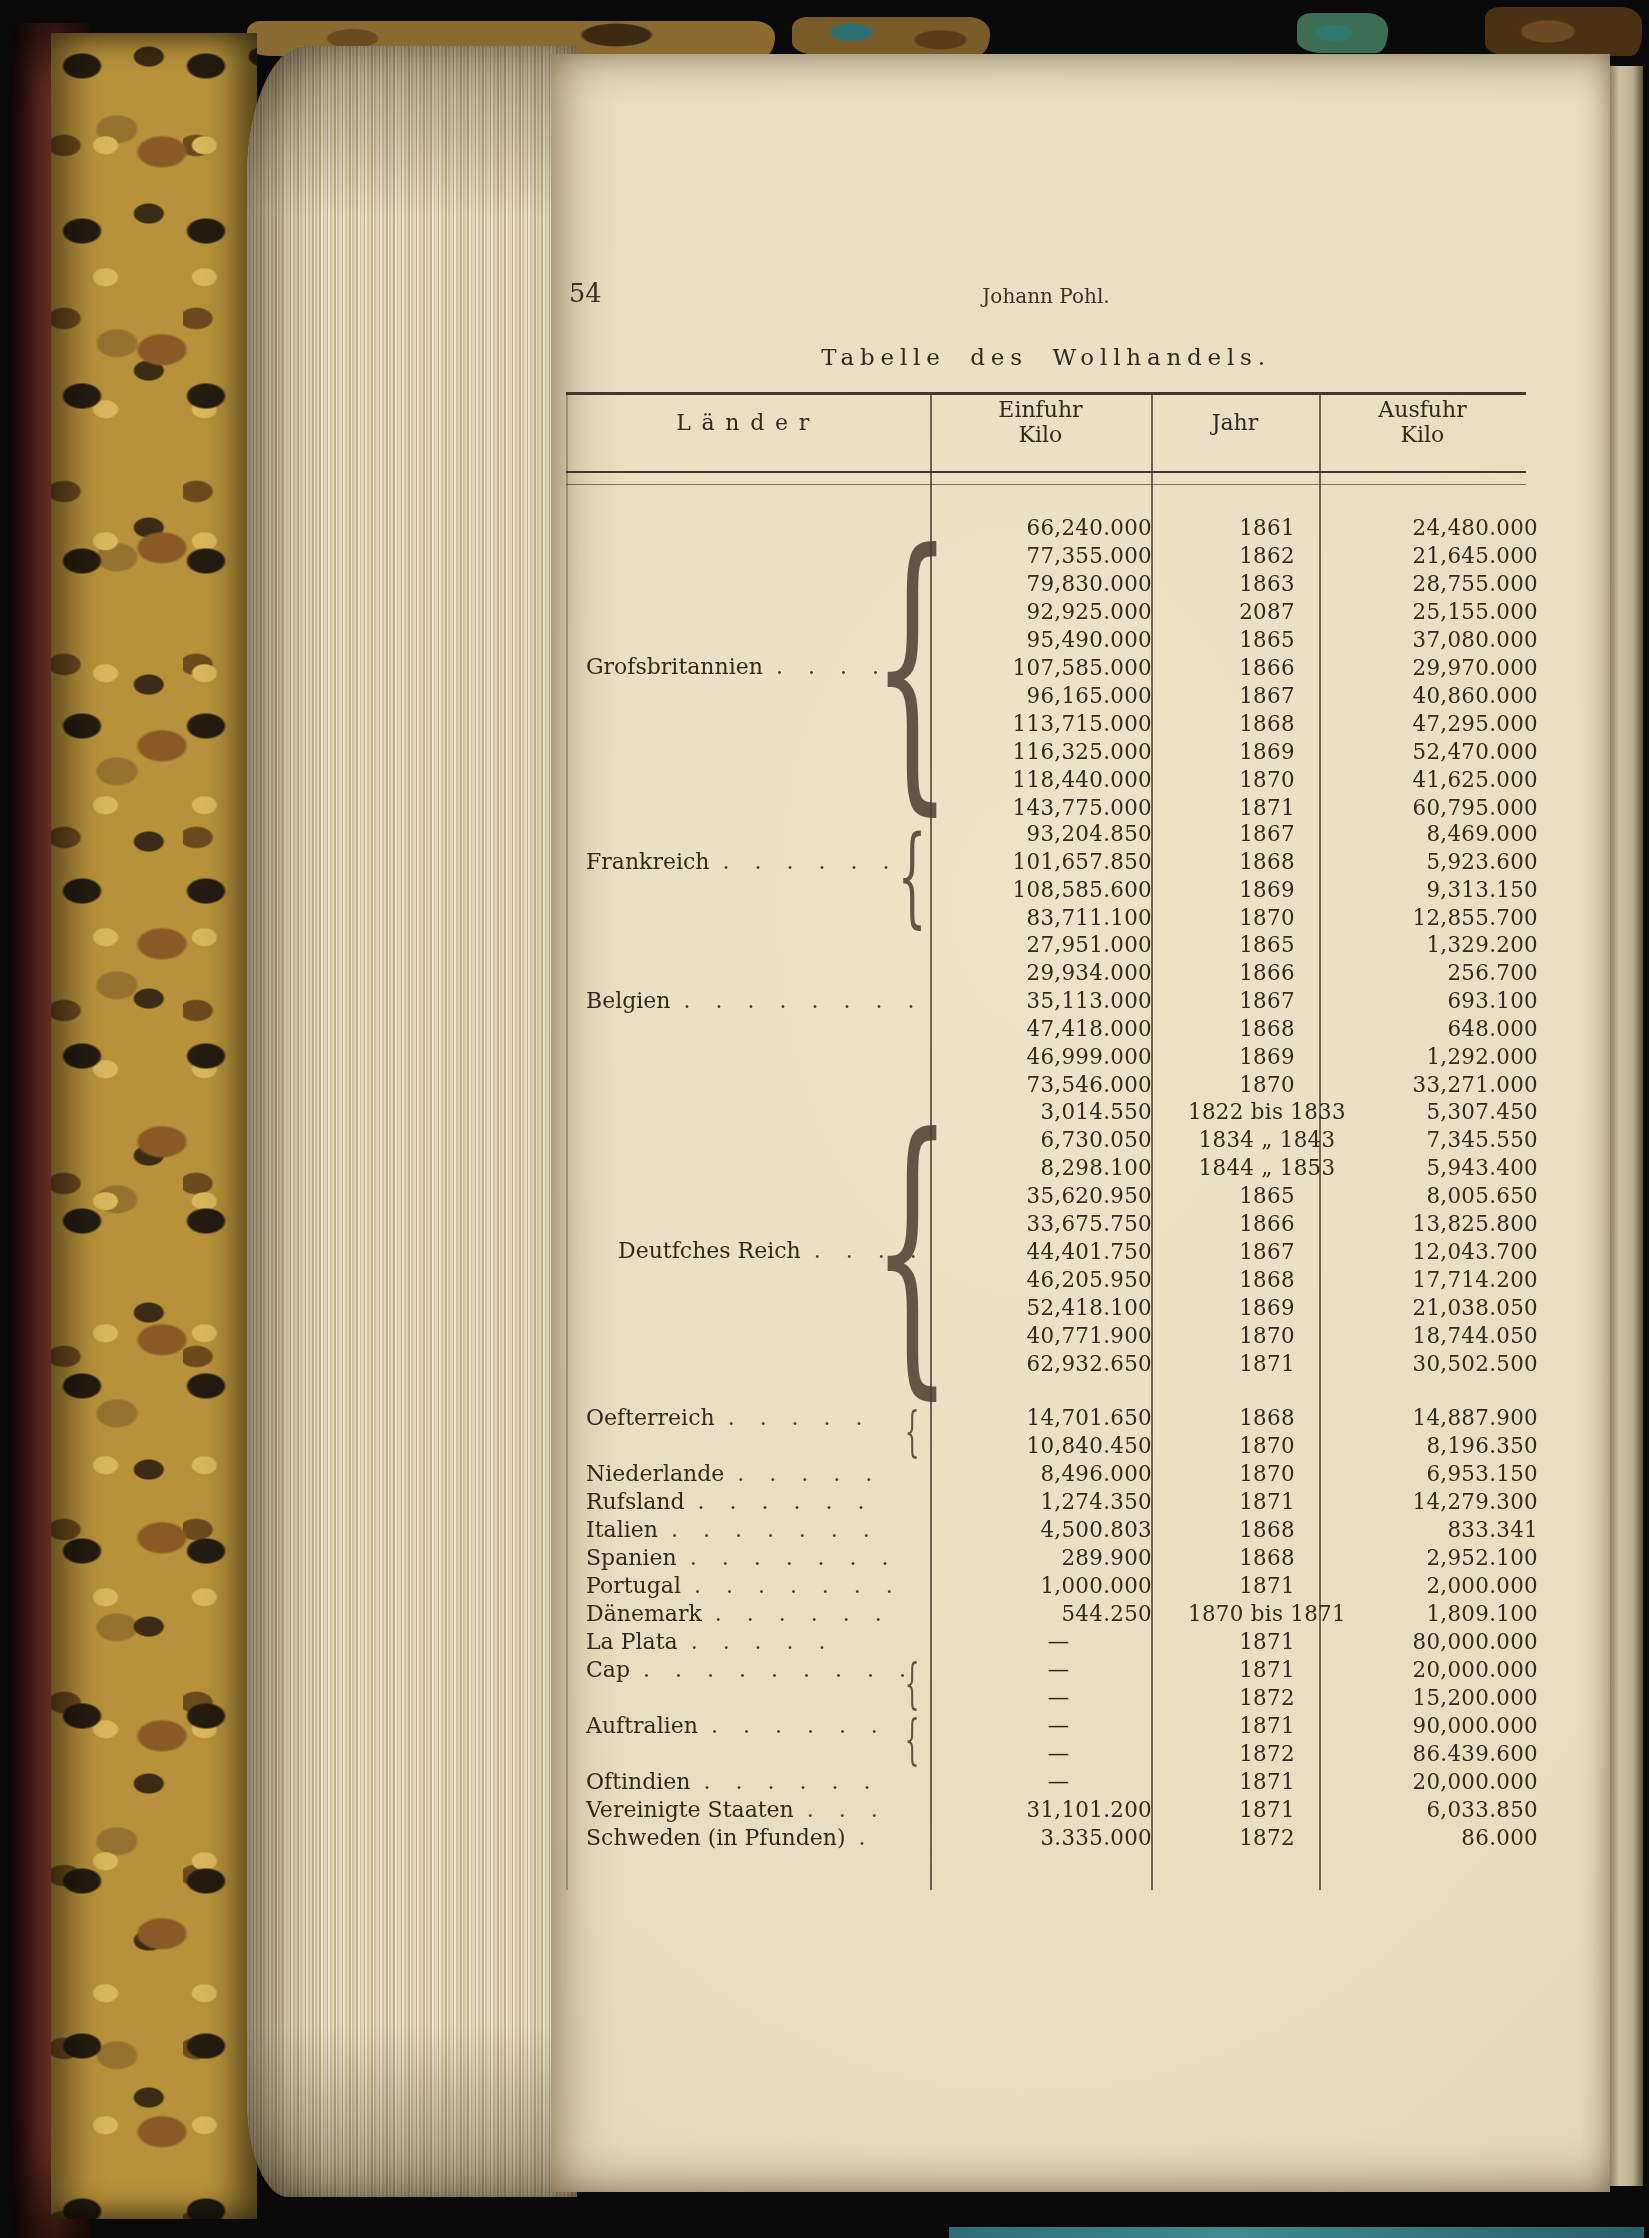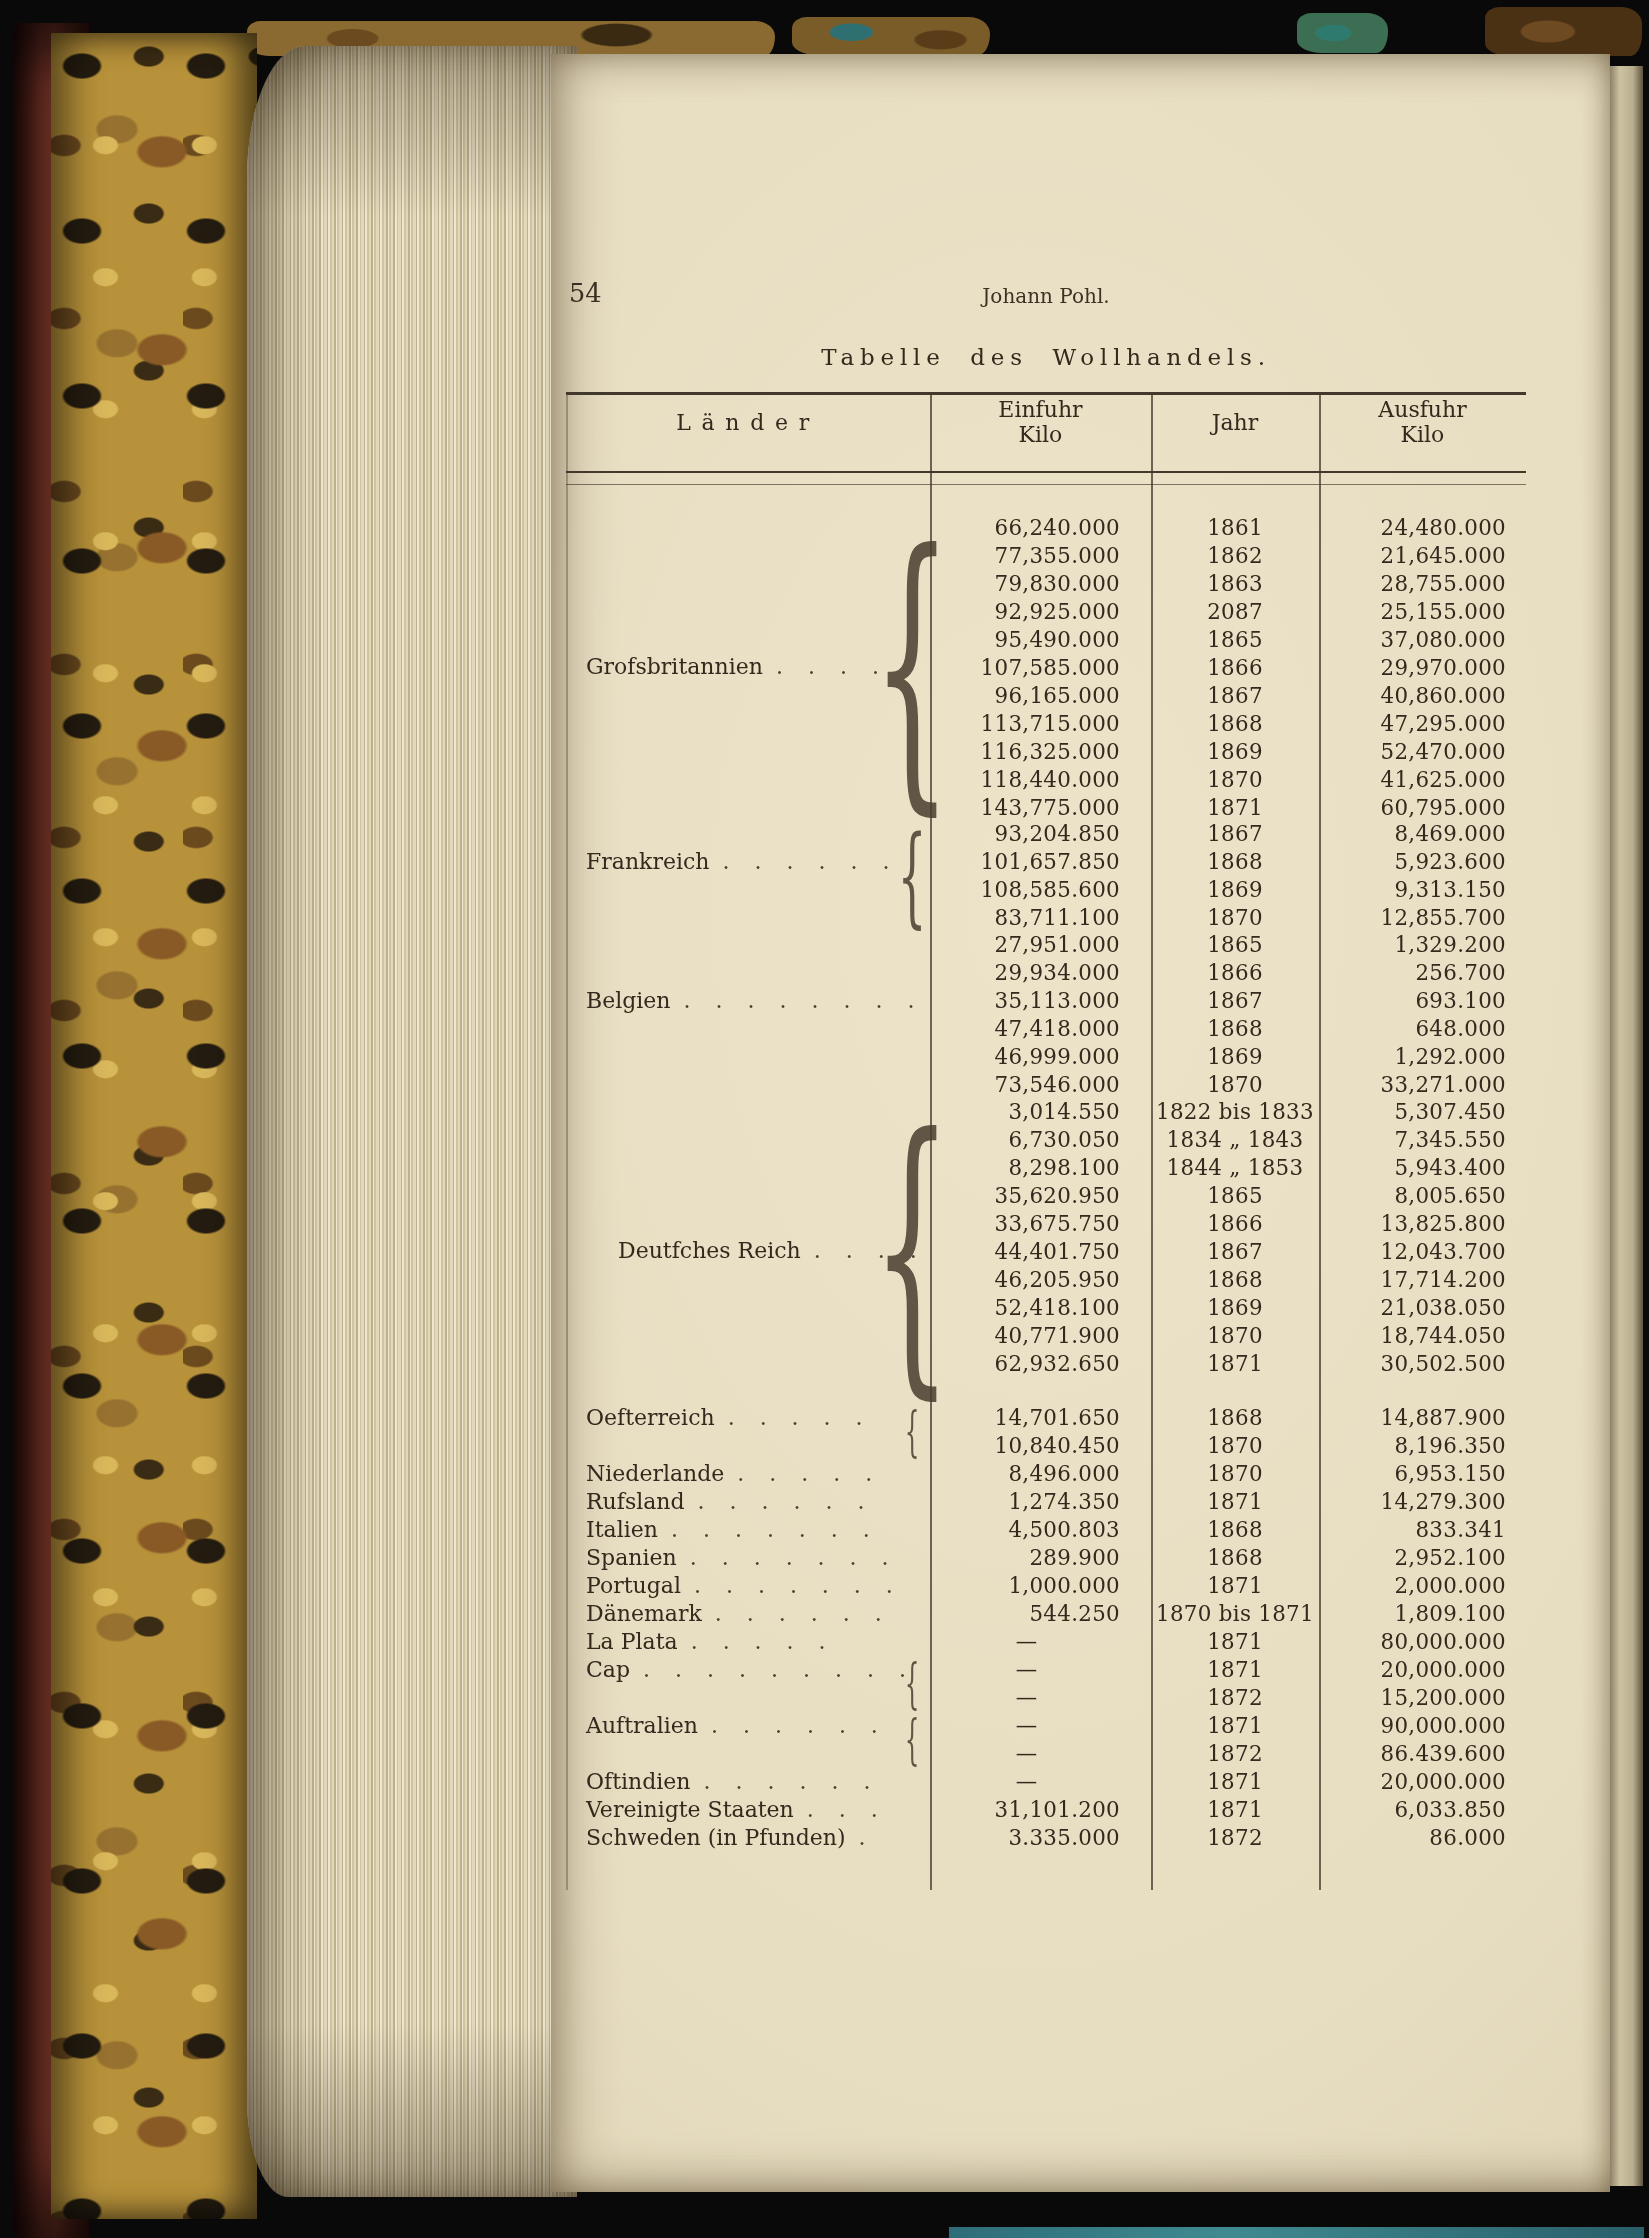--- a/index.html
+++ b/index.html
@@ -79,21 +79,21 @@
 
   .thead{position:absolute;top:3.3px;left:0;width:960px;height:54px;
     display:grid;grid-template-columns:364px 221px 168px 207px;align-items:center;}
   .hc{text-align:center;font-size:22px;color:#33291d;}
   .hc-land{letter-spacing:10.7px;}
   .hc-two{display:flex;flex-direction:column;line-height:25.6px;}
 
   .tbody{position:absolute;top:121px;left:0;width:960px;}
   .group{position:relative;}
   .trow{display:grid;grid-template-columns:364px 221px 168px 207px;height:28px;
-    align-items:center;font-size:21.4px;color:#33291d;}
+    align-items:center;font-size:21.4px;color:#33291d;padding-left:32px;}
   .c{white-space:nowrap;letter-spacing:0.3px;}
   .c-ein{text-align:right;padding-right:31px;}
   .c-ein.cdash{text-align:center;padding-right:28px;}
   .c-jahr{text-align:center;}
   .c-aus{text-align:right;padding-right:20px;}
 
   .country{position:absolute;left:20px;transform:translateY(-50%);white-space:nowrap;
     font-size:22px;color:#33291d;}
   .cdots{letter-spacing:9px;margin-left:13px;color:#4a4031;}
   .brace{position:absolute;left:346px;top:50%;

